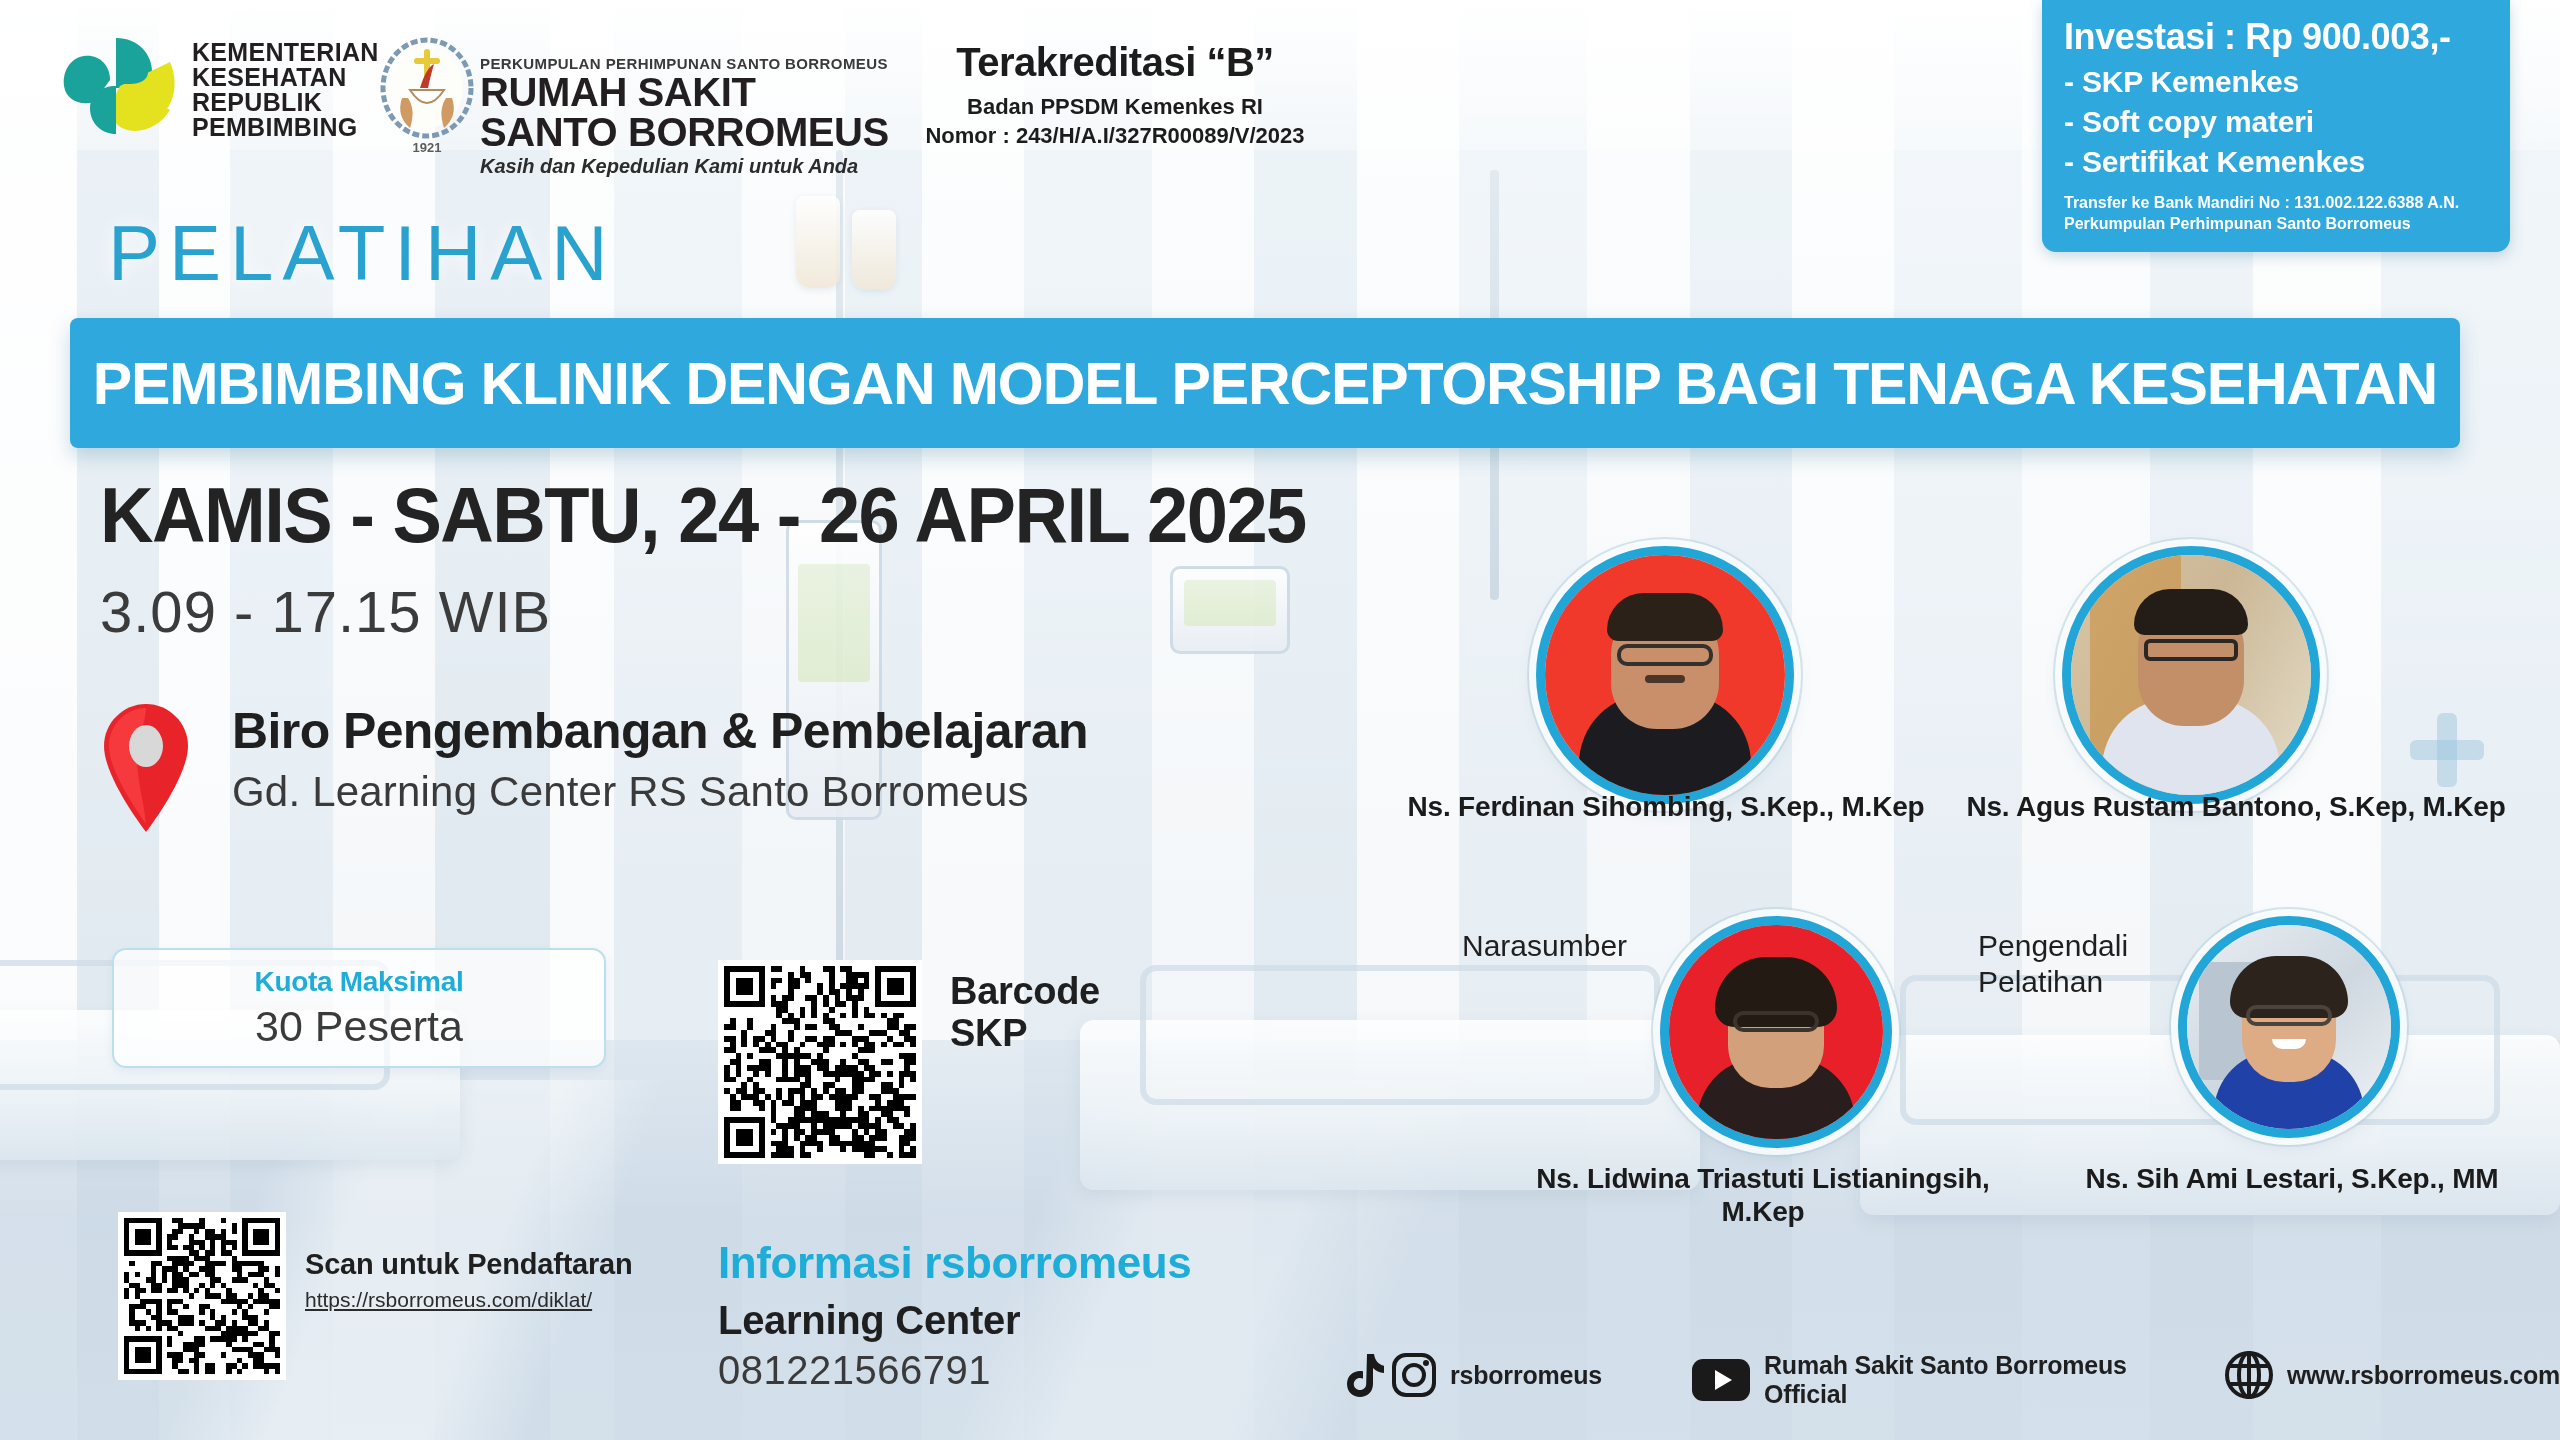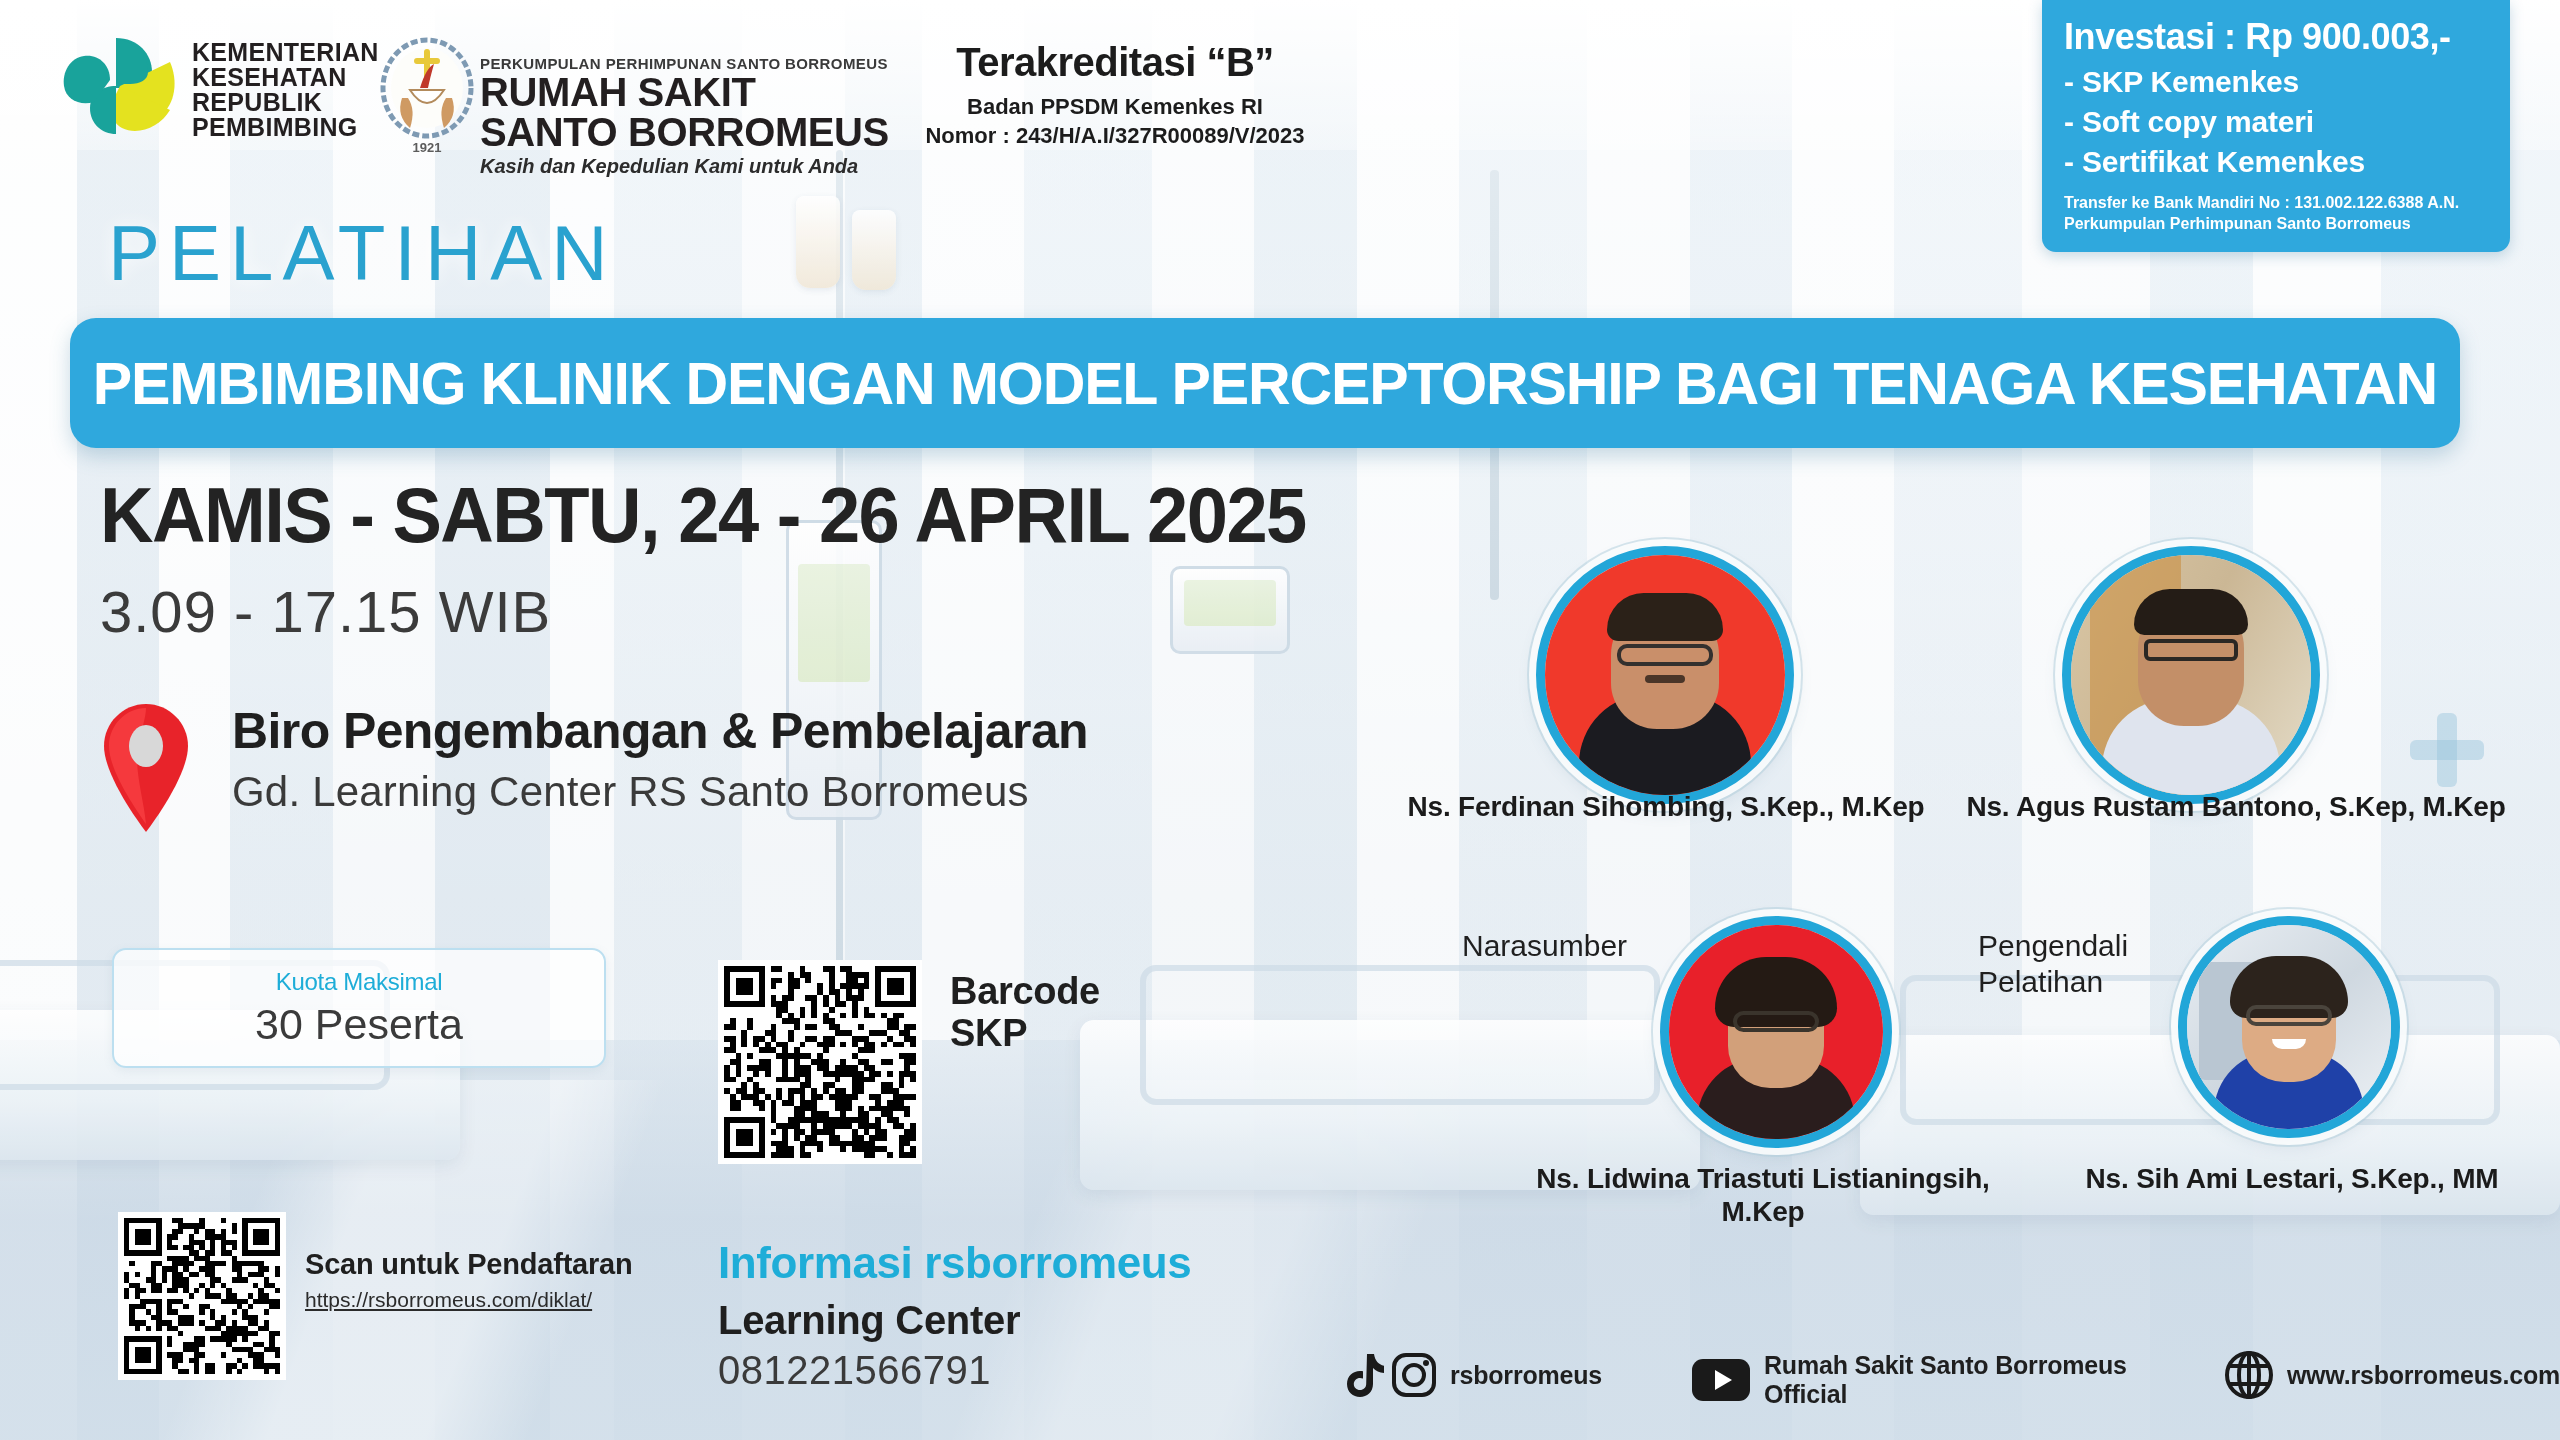--- a/index.html
+++ b/index.html
@@ -146,21 +146,21 @@
   .pelatihan {
     position:absolute; left:108px; top:208px;
     font-size:78px; font-weight:400; letter-spacing:9px;
     color:#2aa2cf;
     text-shadow: 0 0 18px rgba(255,255,255,.9);
   }
 
   
   .title-banner {
     position:absolute; left:70px; top:318px; width:2390px; height:130px;
-    background:#2fa8dd; border-radius:26px;
+    background:#2fa8dd; border-radius:8px;
     display:flex; align-items:center; justify-content:center;
     box-shadow: 0 8px 20px rgba(60,125,160,.28);
   }
   .title-banner span {
     color:#fff; font-size:60px; font-weight:800; letter-spacing:-1.2px;
     white-space:nowrap; transform: scaleX(.985);
   }
 
   
   .date-line {
@@ -186,21 +186,21 @@
   }
 
   
   .quota-card {
     position:absolute; left:112px; top:948px; width:494px; height:120px;
     background: rgba(255,255,255,.72);
     border:2px solid #bcdff0; border-radius:14px;
     display:flex; flex-direction:column; align-items:center; justify-content:center;
     box-shadow: 0 3px 10px rgba(120,150,175,.12);
   }
-  .quota-title { font-size:24px; font-weight:400; color:#1eadd8; letter-spacing:-.3px; }
+  .quota-title { font-size:28px; font-weight:700; color:#1eadd8; letter-spacing:-.3px; }
   .quota-sub   { font-size:43px; font-weight:400; color:#3b3b3b; margin-top:4px; }
 
   
   .qr { position:absolute; background:#fff; padding:6px; }
   .qr svg { display:block; }
 
   .qr-skp { left:718px; top:960px; width:204px; height:204px; }
   .qr-reg { left:118px; top:1212px; width:168px; height:168px; }
 
   .barcode-label {

